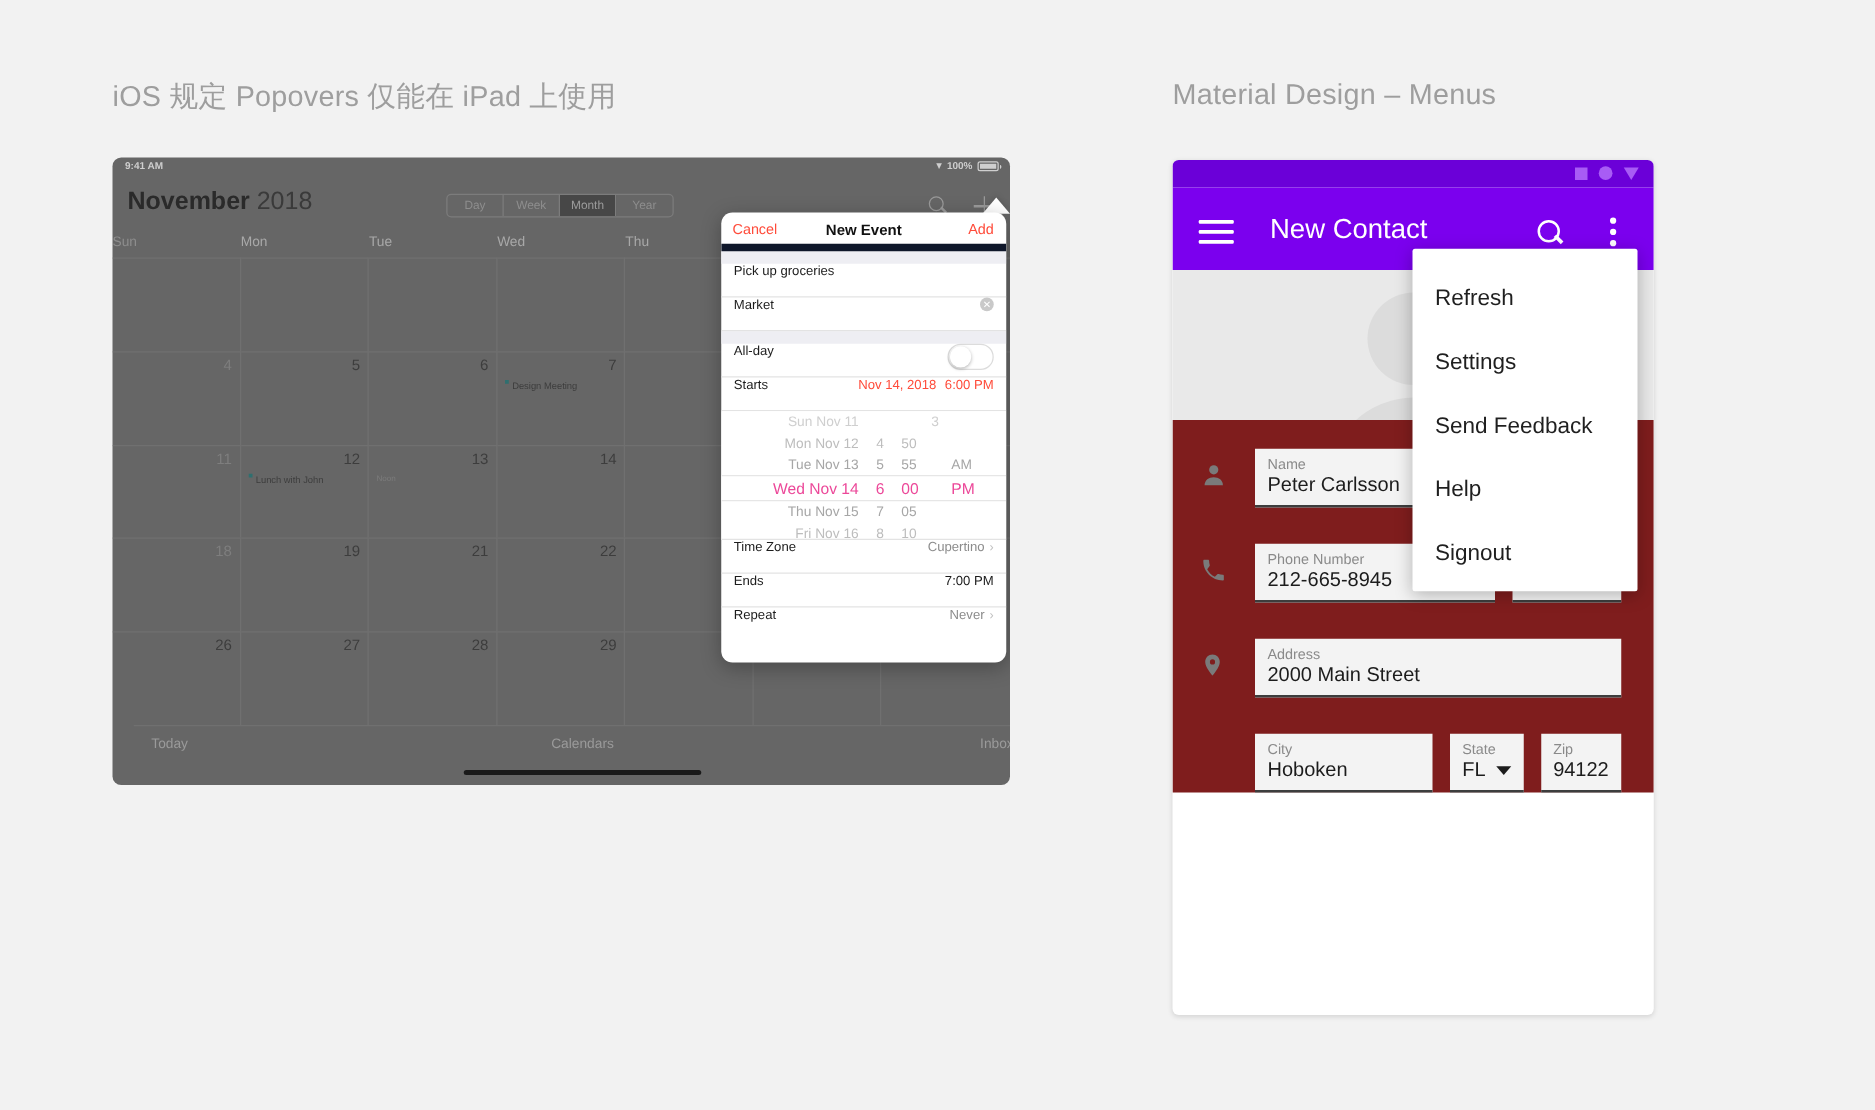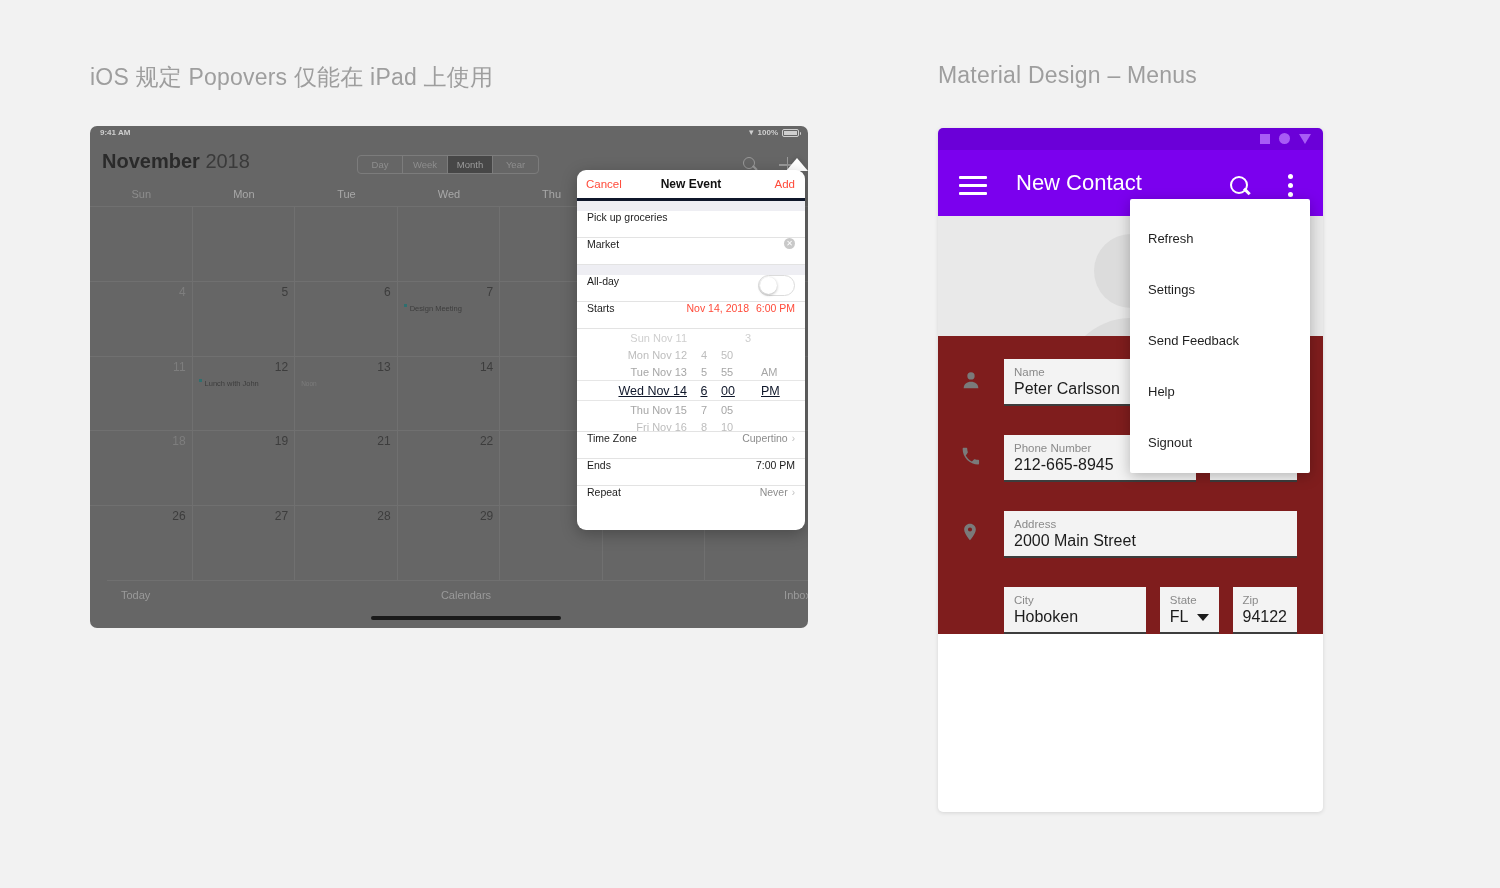--- a/index.html
+++ b/index.html
@@ -69,21 +69,21 @@
   .cal-actions { position: absolute; right: 12px; top: 12px; display: flex; gap: 20px; color:#9a9a9a;}
   .ico-search, .ico-plus { width: 17px; height: 17px; position: relative; }
   .ico-search::before{content:"";position:absolute;left:1px;top:1px;width:10px;height:10px;border:1.5px solid #9a9a9a;border-radius:50%;}
   .ico-search::after{content:"";position:absolute;left:10px;top:11px;width:6px;height:1.6px;background:#9a9a9a;transform:rotate(45deg);}
   .ico-plus::before{content:"";position:absolute;left:0;top:8px;width:17px;height:1.6px;background:#9a9a9a;}
   .ico-plus::after{content:"";position:absolute;left:7.7px;top:0.5px;width:1.6px;height:17px;background:#9a9a9a;}
 
   .weekdays {
     position: absolute; left: 0; top: 62px; width: 100%;
     display: grid; grid-template-columns: repeat(7, 1fr);
-    font-size: 11px; color: #a8a8a8; text-align: center;
+    font-size: 11px; color: #a8a8a8; text-align: left;
   }
   .weekdays span:nth-child(1), .weekdays span:nth-child(7) { color: #8d8d8d; }
 
   .cal-grid {
     position: absolute; left: 0; top: 80px; right: 0; bottom: 48px;
     display: grid; grid-template-columns: repeat(7,1fr); grid-template-rows: repeat(5,1fr);
   }
   .cal-cell {
     border-top: 1px solid #707070; border-right: 1px solid #707070;
     position: relative; padding-top: 2px;
@@ -117,21 +117,21 @@
     box-shadow: 0 4px 16px rgba(0,0,0,.28);
     overflow: hidden;
   }
   .pop-arrow {
     position: absolute; left: 696px; top: 32px;
     width: 0; height: 0; border-left: 11px solid transparent;
     border-right: 11px solid transparent; border-bottom: 13px solid #fff;
     filter: drop-shadow(0 -2px 2px rgba(0,0,0,.10));
   }
   .pop-nav {
-    height: 31px; position: relative; border-bottom: 3px solid #0f172a; text-decoration: underline;
+    height: 31px; position: relative; border-bottom: 6px solid #0f172a; text-decoration: underline;
   }
   .pop-nav .cancel { position:absolute; left:9px; top:8px; font-size:11.5px; color:#ff4b3a;}
   .pop-nav .ttl    { position:absolute; left:50%; transform:translateX(-50%); top:7px; font-size:12px; font-weight:700; color:#111;}
   .pop-nav .add    { position:absolute; right:10px; top:8px; font-size:11.5px; color:#ff4b3a;}
 
   .grp-gap { height: 10px; background: #eeeef3; }
   .row {
     height: 27px; position: relative; border-bottom: 1px solid #e3e3e3;
     padding: 0 10px; display:flex; align-items:flex-start;
     font-size: 10.5px; color: #1c1c1c;
@@ -153,22 +153,22 @@
 
   
   .picker { position: relative; height: 103px; overflow: hidden; background:#fff;
             border-bottom: 1px solid #e3e3e3; }
   .pk-row { display:grid; grid-template-columns: 94px 26px 36px 40px; column-gap:4px;
             padding-left: 16px; height: 17px; font-size: 11px; align-items:center; }
   .pk-row .d { text-align:right; }
   .pk-row .h { text-align:center; }
   .pk-row .m { text-align:left; }
   .pk-row .ap{ text-align:left; }
-  .pk-sel { background:#fff; color:#0f172a; font-size:12.5px; height:21px; font-weight:400;
-            border-top:1px solid #e6e6e6; border-bottom:1px solid #e6e6e6;text-decoration:underline; }
+  .pk-sel { background:#fff; color:#ec4899; font-size:12.5px; height:21px; font-weight:400;
+            border-top:1px solid #e6e6e6; border-bottom:1px solid #e6e6e6; }
   .o1 { color:#cfcfcf;gap:48px; } .o2 { color:#bdbdbd; } .o3 { color:#a6a6a6; }
 
   
   .android {
     position: absolute; left: 938px; top: 128px;
     width: 385px; height: 684px;
     background: #ffffff; border-radius: 5px;
     box-shadow: 0 1px 4px rgba(0,0,0,.12);
     overflow: hidden;
   }
@@ -213,21 +213,21 @@
   .tf .caret { display:inline-block; margin-left: 8px; width:0;height:0;
                border-left:6px solid transparent;border-right:6px solid transparent;border-top:7px solid #1c1c1c;
                vertical-align: middle; }
 
   
   .menu {
     position: absolute; left: 1130px; top: 199px; width: 180px; height: 274px;
     background: #fff; box-shadow: 0 3px 14px rgba(0,0,0,.26); border-radius: 2px;
     padding: 14px 0;
   }
-  .mitem { height: 51px; line-height: 51px; padding-left: 18px; font-size: 13px; color: #1f1f1f;}
+  .mitem { height: 51px; line-height: 51px; padding-left: 18px; font-size: 18px; color: #1f1f1f;}
 </style>
 </head>
 <body>
 
 <div class="stage">
 
   <div class="section-title" id="title-left">iOS 规定 Popovers 仅能在 iPad 上使用</div>
   <div class="section-title" id="title-right">Material Design – Menus</div>
 
   <div class="ipad">

